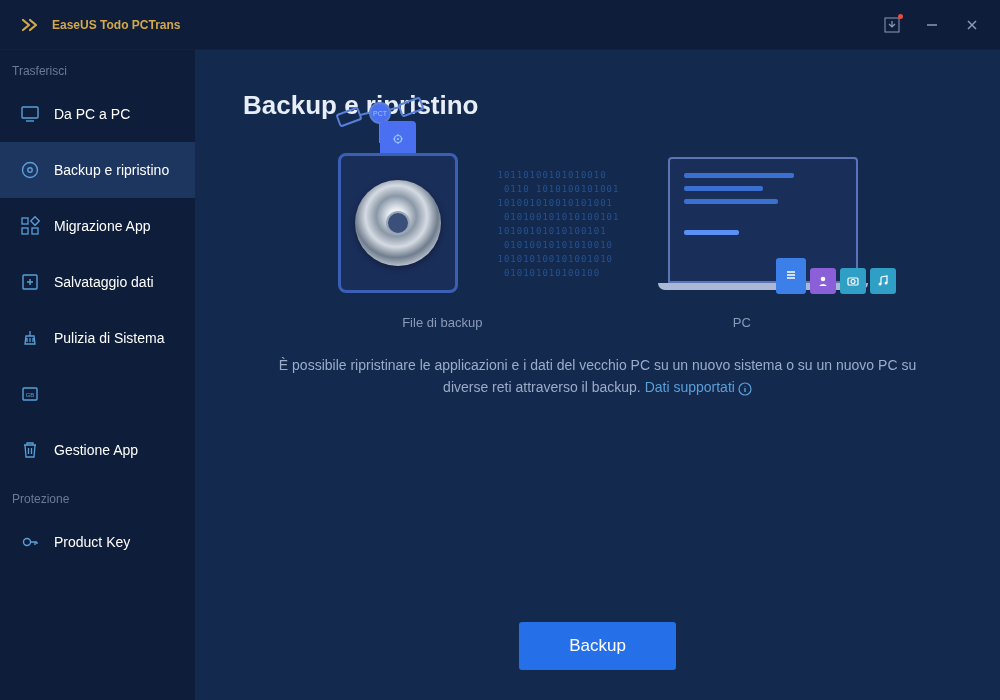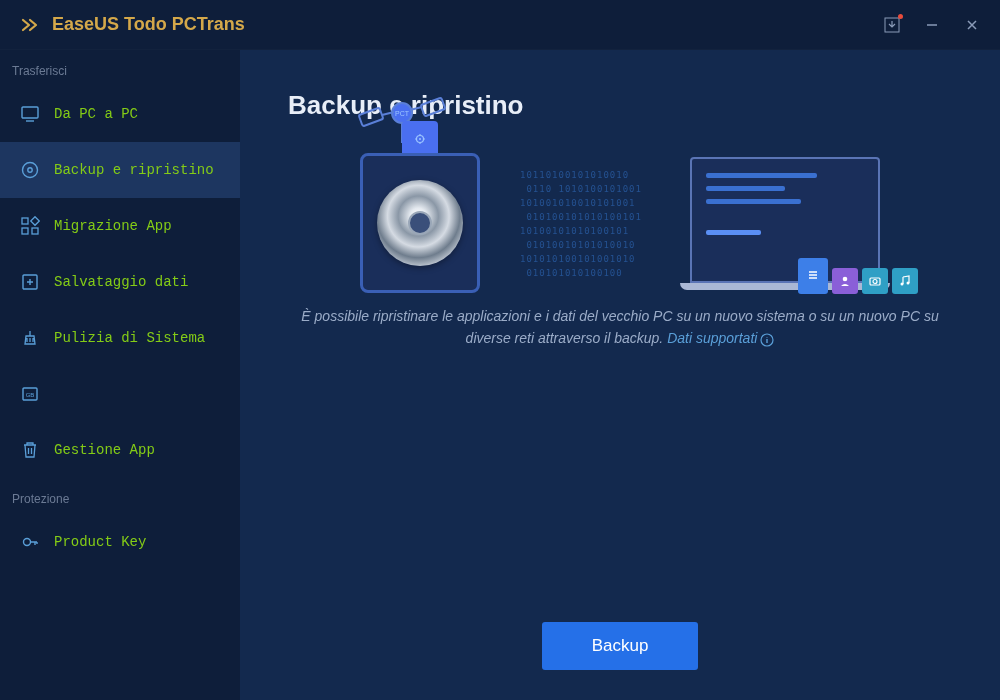--- a/index.html
+++ b/index.html
@@ -1,33 +1,33 @@
 <!DOCTYPE html>
 <html><head>
 <meta charset="utf-8">
 <style>
 * { margin: 0; padding: 0; box-sizing: border-box; font-family: -apple-system, BlinkMacSystemFont, "Segoe UI", Arial, sans-serif; }
 body { width: 1000px; height: 700px; background: #0e1e3a; color: #c5d0e0; overflow: hidden; }
 
 .titlebar { height: 50px; display: flex; align-items: center; justify-content: space-between; padding: 0 20px; border-bottom: 1px solid rgba(255,255,255,0.02); }
 .titlebar-left { display: flex; align-items: center; gap: 10px; }
 .logo-icon { width: 22px; height: 22px; display: flex; align-items: center; }
-.app-title { color: #d4a84a; font-size: 18px; font-weight: 600; }
+.app-title { color: #d4a84a; font-size: 12px; font-weight: 600; }
 .titlebar-right { display: flex; align-items: center; gap: 24px; }
 .window-ctrl { width: 16px; height: 16px; cursor: pointer; display: flex; align-items: center; justify-content: center; position: relative; }
 .notif-dot { position: absolute; top: -3px; right: -3px; width: 5px; height: 5px; background: #e74c3c; border-radius: 50%; }
 
 .container { display: flex; height: calc(100% - 50px); }
 
-.sidebar { width: 240px; background: #0e1e3a; padding: 0; }
+.sidebar { width: 195px; background: #0e1e3a; padding: 0; }
 .sidebar-section-label { font-size: 12px; color: #6b7a94; padding: 14px 12px 8px; }
 .sidebar-item { display: flex; align-items: center; gap: 14px; padding: 14px 20px; cursor: pointer; min-height: 56px; }
 .sidebar-item.active { background: #1d3660; }
 .sidebar-icon { width: 20px; height: 20px; flex-shrink: 0; display: flex; align-items: center; justify-content: center; }
-.sidebar-label { font-size: 14px; color: #84cc16; line-height: 1.2; font-family: Liberation Mono, monospace; }
+.sidebar-label { font-size: 14px; color: #ffffff; line-height: 1.2; }
 
 .main { flex: 1; background: #13294e; padding: 40px 48px 30px; display: flex; flex-direction: column; }
 .main-title { font-size: 26px; font-weight: 700; color: #e8eef8; margin-bottom: 14px; }
 .main-subtitle { font-size: 15px; color: #9bacc8; margin-bottom: 28px; }
 
 .illustration { display: flex; align-items: center; justify-content: center; gap: 30px; margin: 18px 0 12px; position: relative; }
 
 .illu-left { position: relative; width: 180px; }
 .satellite { position: absolute; top: -60px; left: 20px; }
 .disk-frame { width: 120px; height: 140px; background: #1a2e5a; border: 3px solid #3a5fb5; border-radius: 8px; display: flex; align-items: center; justify-content: center; margin: 0 auto; position: relative; }
@@ -52,21 +52,21 @@
 .mi.doc { width: 30px; height: 36px; background: #3d7fe8; }
 .mi.person { background: #8a5fd8; }
 .mi.camera { background: #2f9fc5; }
 .mi.music { background: #2f9fc5; }
 
 .illu-captions { display: flex; justify-content: space-around; margin-top: 10px; margin-bottom: 24px; }
 .caption { font-size: 13px; color: #8a9bb8; }
 .caption.left { margin-left: 34px; }
 .caption.right { margin-right: 76px; }
 
-.description { text-align: center; font-size: 14px; color: #9bacc8; line-height: 1.6; max-width: 680px; margin: 0 auto; font-style: italic; }
+.description { text-align: center; font-size: 14px; color: #9bacc8; line-height: 1.6; max-width: 680px; margin: 0 auto; }
 .link { color: #5a9fd8; cursor: pointer; }
 .info-icon { display: inline-flex; vertical-align: middle; margin-left: 3px; }
 
 .cta-wrap { margin-top: auto; text-align: center; padding-top: 30px; }
 .cta { background: #2570e8; color: #fff; border: none; padding: 14px 50px; font-size: 17px; font-weight: 500; border-radius: 3px; cursor: pointer; }
 </style>
 </head>
 <body>
 
 <div class="titlebar">
@@ -261,20 +261,24 @@
               <svg width="14" height="14" viewBox="0 0 14 14">
                 <path d="M5 3 L11 2 L11 9 M5 3 L5 10" stroke="#fff" fill="none" stroke-width="1.2"></path>
                 <circle cx="4" cy="10" r="1.5" fill="#fff"></circle>
                 <circle cx="10" cy="9" r="1.5" fill="#fff"></circle>
               </svg>
             </span>
         </div>
       </div>
     </div>
 
+    <div class="illu-captions">
+      <span class="caption left">File di backup</span>
+      <span class="caption right">PC</span>
+    </div>
 
     <p class="description">
       <span>È possibile ripristinare le applicazioni e i dati del vecchio PC su un nuovo sistema o su un nuovo PC su diverse reti attraverso il backup. </span><span class="link">Dati supportati</span><span class="info-icon">
           <svg width="14" height="14" viewBox="0 0 14 14">
             <circle cx="7" cy="7" r="6" stroke="#5a9fd8" fill="none" stroke-width="1.2"></circle>
             <path d="M7 4 L7 4.5 M7 6 L7 10" stroke="#5a9fd8" stroke-width="1.4"></path>
           </svg>
         </span>
     </p>
 

